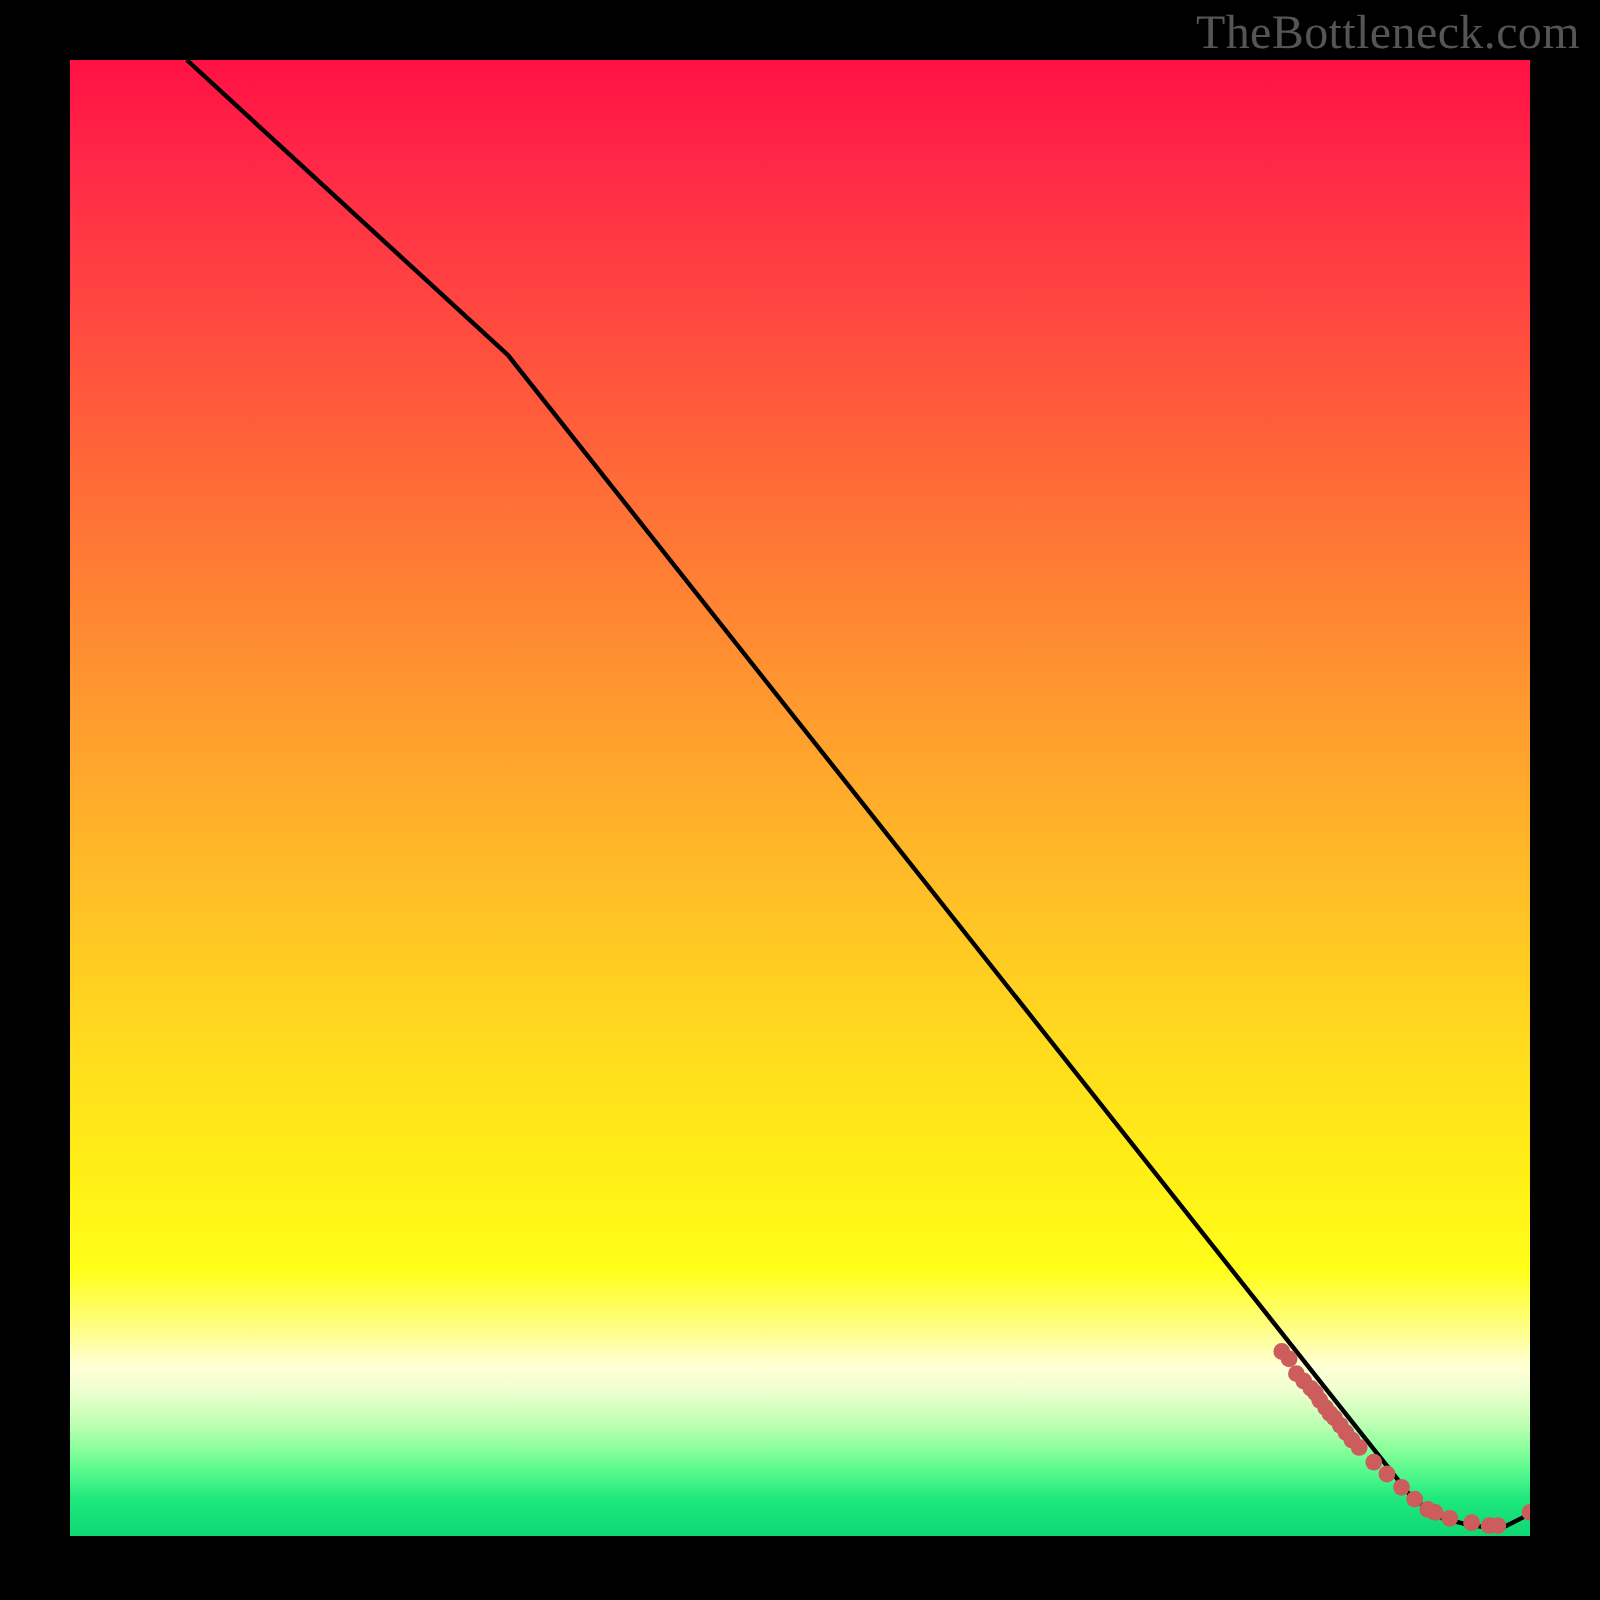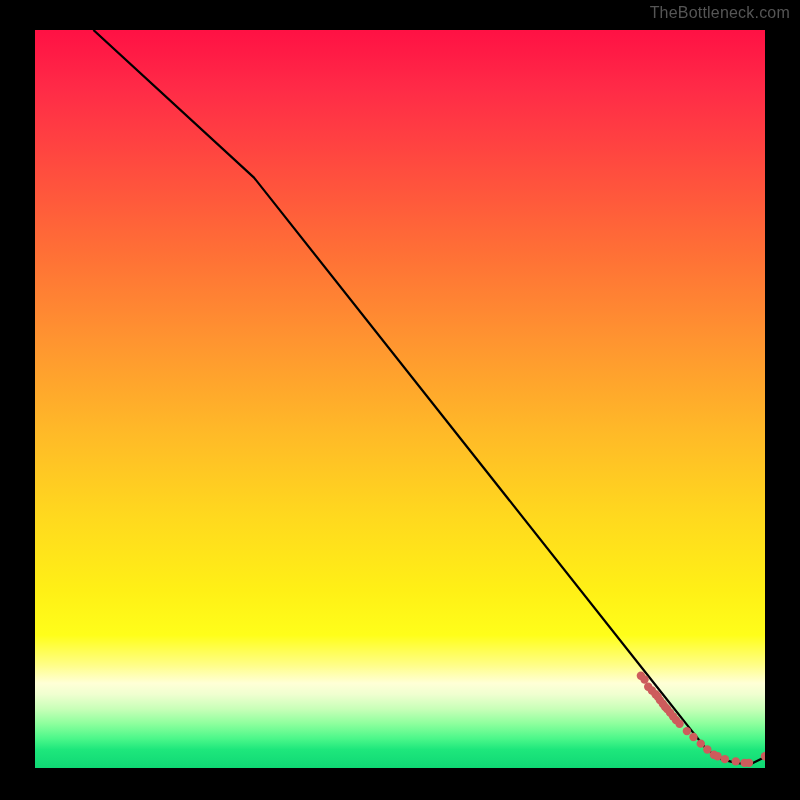--- a/index.html
+++ b/index.html
@@ -9,24 +9,25 @@
     background: #000;
     position: relative;
     font-family: Arial, Helvetica, sans-serif;
     overflow: hidden;
   }
   .watermark {
     position: absolute;
     top: 4px;
     right: 10px;
     color: #555;
-    font-size: 16px;
+    font-size: 24px;
     font-weight: 500;
     z-index: 3;
     letter-spacing: 0.2px;
+    font-family: Liberation Serif, serif;
   }
   .plot-area {
     position: absolute;
     left: 35px;
     top: 30px;
     width: 730px;
     height: 738px;
     z-index: 1;
     background: linear-gradient(to bottom,
       #ff1144 0%,

